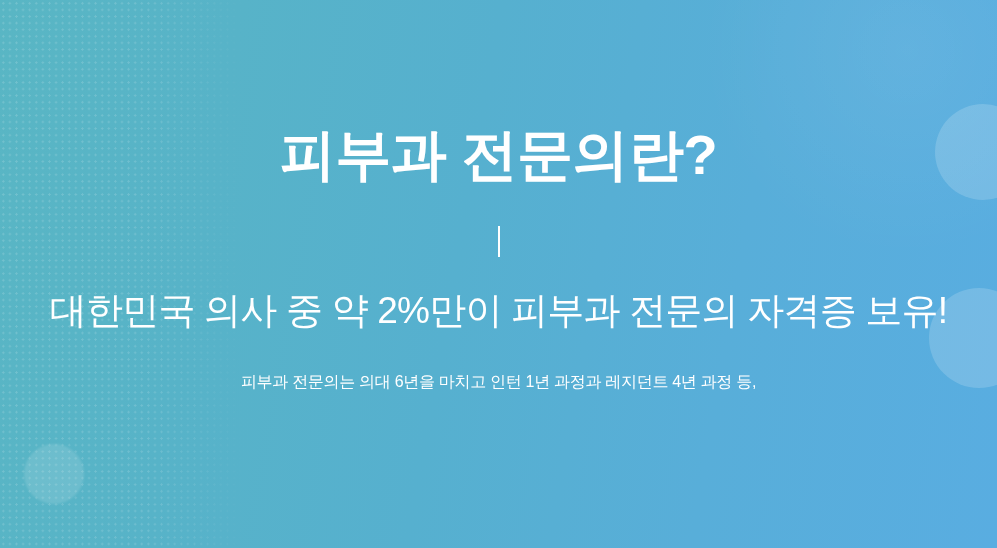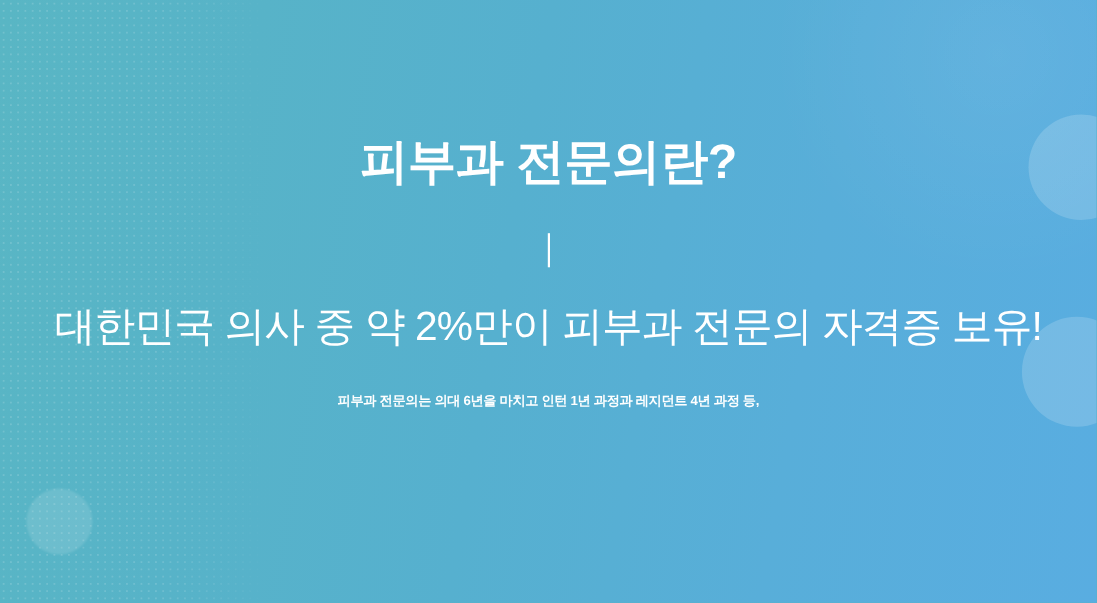--- a/index.html
+++ b/index.html
@@ -103,21 +103,21 @@
     z-index: 2;
     width: 997px;
     height: 548px;
     display: flex;
     flex-direction: column;
     align-items: center;
   }
 
   .headline {
     margin-top: 124px;
-    font-size: 44px;
+    font-size: 56px;
     font-weight: 700;
     color: #ffffff;
     letter-spacing: -0.5px;
     line-height: 1.1;
     text-align: center;
   }
 
   .divider {
     margin-top: 40px;
     width: 2px;
@@ -134,22 +134,22 @@
     line-height: 1.2;
     text-align: center;
   }
 
   .body-copy {
     margin-top: 33px;
     text-align: center;
   }
 
   .body-line {
-    font-size: 12px;
-    font-weight: 700;
+    font-size: 16px;
+    font-weight: 400;
     color: #ffffff;
     letter-spacing: -0.3px;
     line-height: 1.95;
     white-space: nowrap;
   }
 </style>
 </head>
 <body>
 
 <div id="banner">

